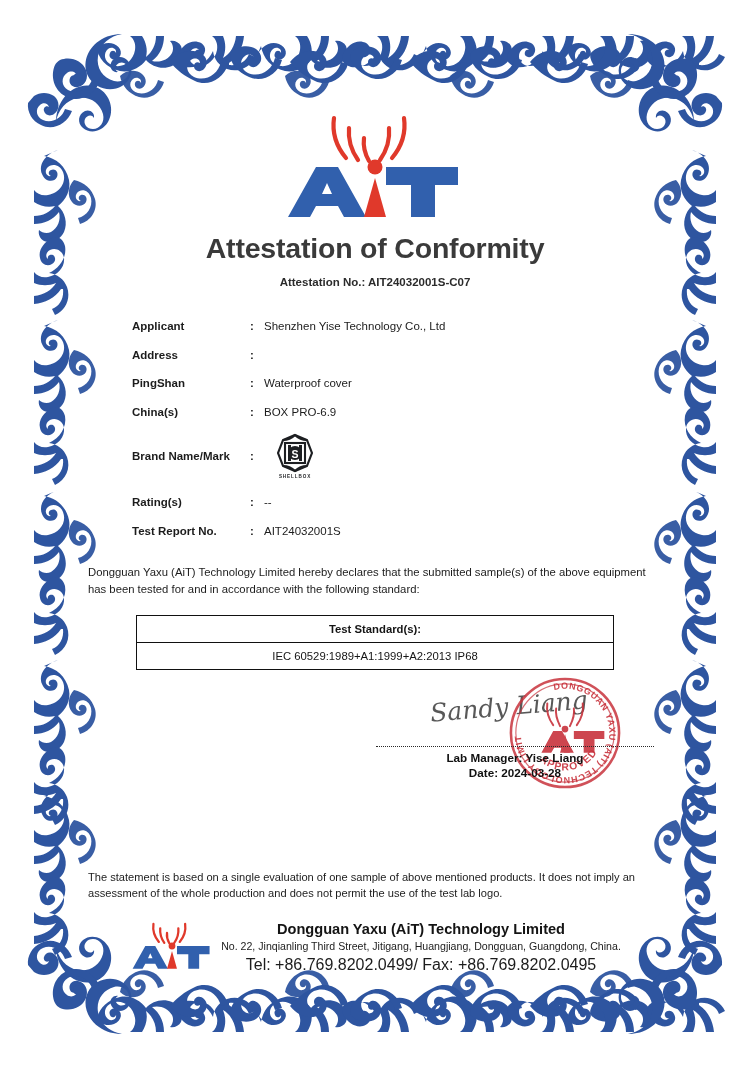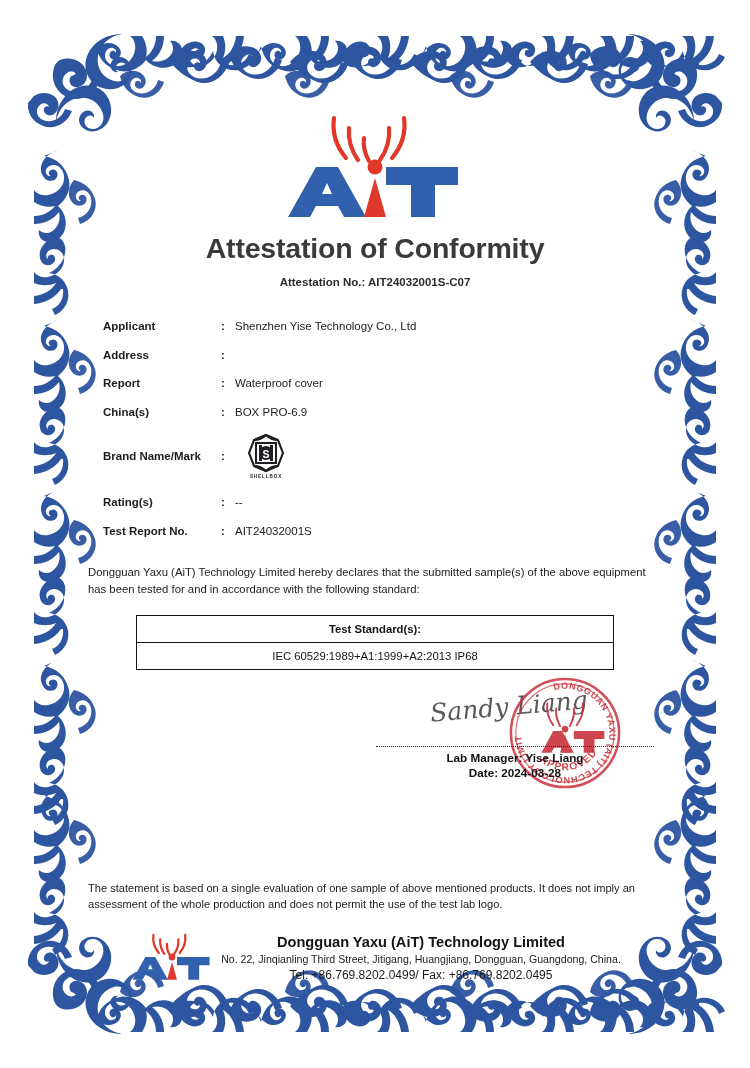--- a/index.html
+++ b/index.html
@@ -54,21 +54,21 @@
     text-align: center;
     font-size: 11.5px;
     font-weight: bold;
     color: #2b2b2b;
     margin-top: 11px;
   }
 
   
   .fields {
     margin-top: 30px;
-    margin-left: 15px;
+    margin-left: 44px;
     width: 520px;
   }
   .field-row {
     display: flex;
     align-items: flex-start;
     margin-bottom: 12px;
   }
   .field-label {
     width: 118px;
     flex: 0 0 118px;
@@ -174,21 +174,21 @@
   .stamp {
     position: absolute;
     right: 38px;
     top: 0px;
     width: 118px;
     height: 118px;
   }
 
   
   .footer-note {
-    margin-top: 16px;
+    margin-top: 5px;
     font-size: 11.1px;
     line-height: 1.5;
     color: #1c1c1c;
   }
   .footer-org {
     margin-top: 18px;
     display: flex;
     align-items: center;
     justify-content: center;
   }
@@ -205,21 +205,21 @@
     font-weight: bold;
     color: #141414;
     line-height: 1.3;
   }
   .footer-addr {
     font-size: 10.6px;
     color: #1c1c1c;
     line-height: 1.42;
   }
   .footer-tel {
-    font-size: 12px;
+    font-size: 16px;
     color: #1c1c1c;
     line-height: 1.42;
     text-align: center;
   }
 </style>
 </head>
 <body>
 
 <div id="page">
 
@@ -382,21 +382,21 @@
         <div class="field-colon">:</div>
         <div class="field-value">Shenzhen Yise Technology Co., Ltd</div>
       </div>
 
       <div class="field-row">
         <div class="field-label">Address</div>
         <div class="field-colon">:</div>
       </div>
 
       <div class="field-row">
-        <div class="field-label">Report</div>
+        <div class="field-label">PingShan</div>
         <div class="field-colon">:</div>
         <div class="field-value">Waterproof cover</div>
       </div>
 
       <div class="field-row">
         <div class="field-label">China(s)</div>
         <div class="field-colon">:</div>
         <div class="field-value">BOX PRO-6.9</div>
       </div>
 

